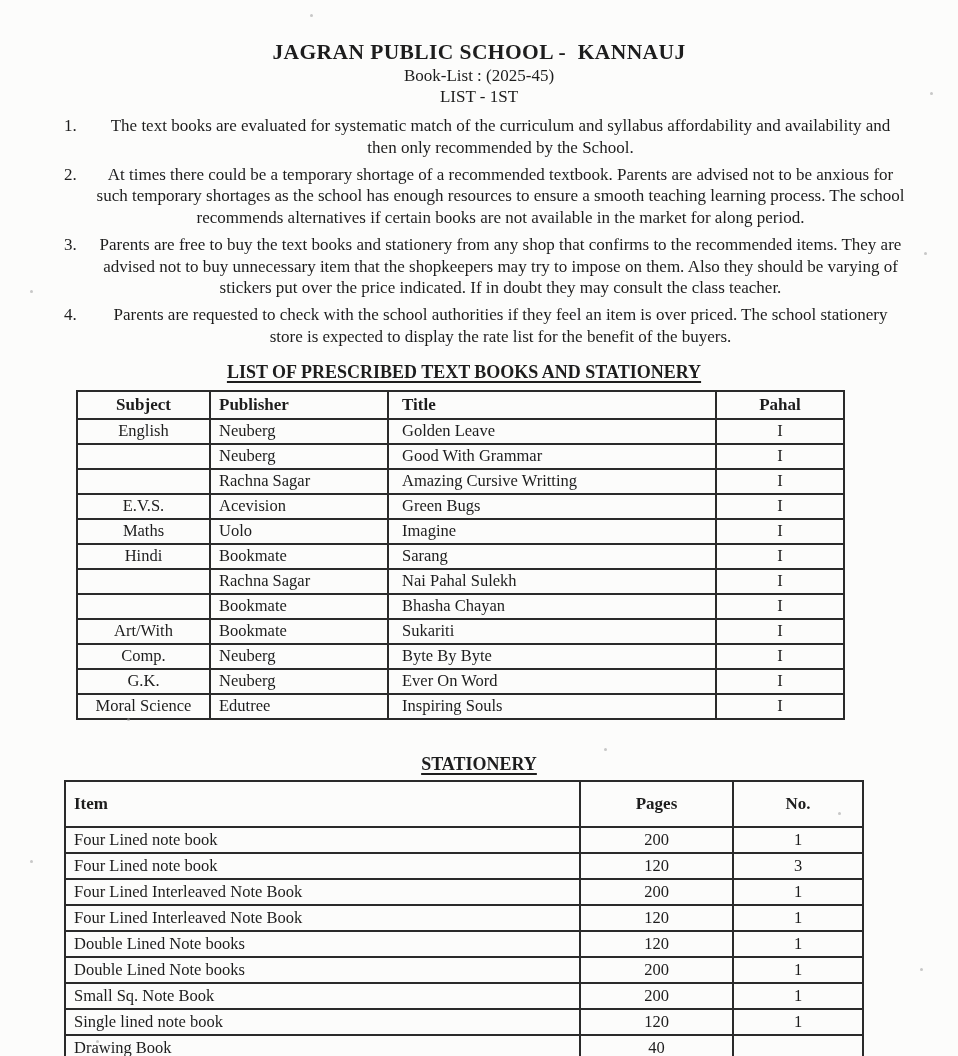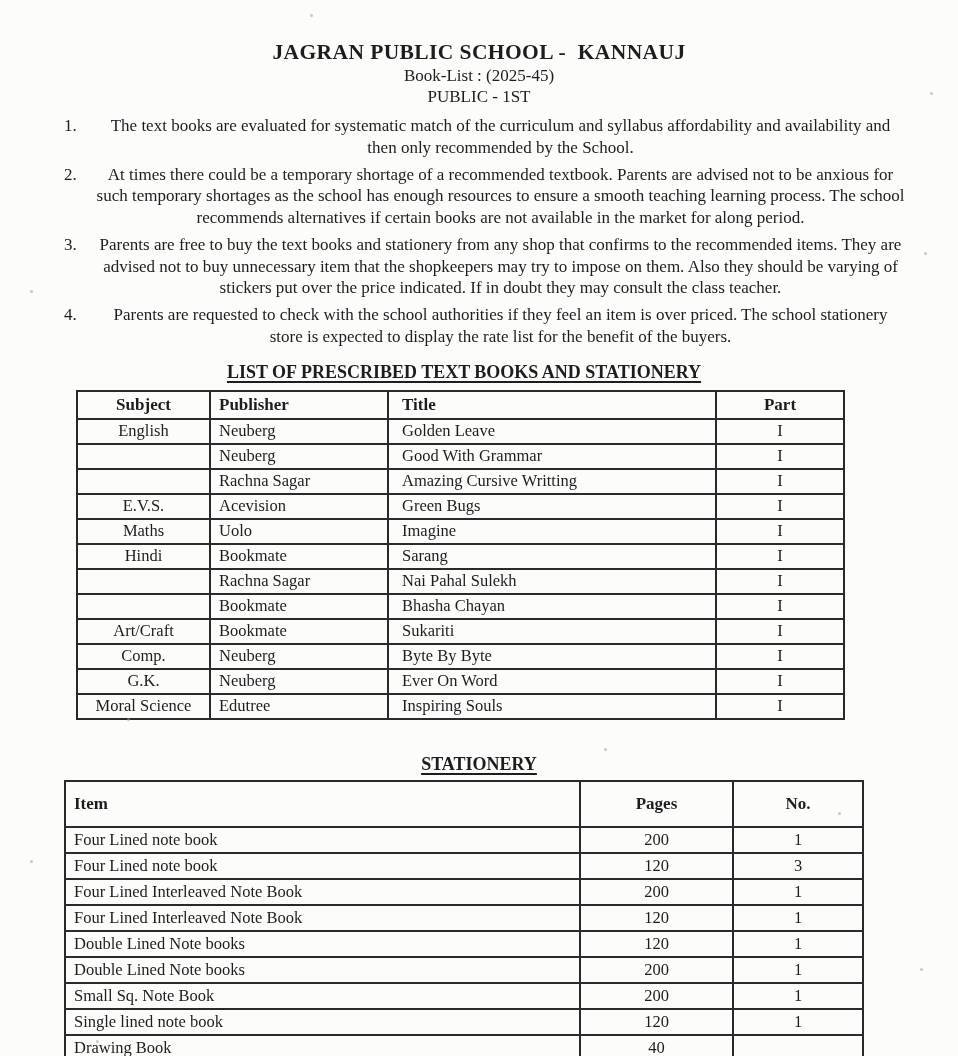--- a/index.html
+++ b/index.html
@@ -116,21 +116,21 @@
   }
 </style>
 </head>
 <body>
 
 <div class="doc">
 
   <div class="doc-header">
     <div class="doc-title">JAGRAN PUBLIC SCHOOL -  KANNAUJ</div>
     <div class="doc-subtitle">Book-List : (2025-45)</div>
-    <div class="doc-classline">PUBLIC - 1ST</div>
+    <div class="doc-classline">LIST - 1ST</div>
   </div>
 
   <div class="notes">
     <div class="note">
       <div class="note-num">1.</div>
       <div class="note-text">The text books are evaluated for systematic match of the curriculum and syllabus affordability and availability and then only recommended by the School.</div>
     </div>
     <div class="note">
       <div class="note-num">2.</div>
       <div class="note-text">At times there could be a temporary shortage of a recommended textbook. Parents are advised not to be anxious for such temporary shortages as the school has enough resources to ensure a smooth teaching learning process. The school recommends alternatives if certain books are not available in the market for along period.</div>
@@ -146,21 +146,21 @@
   </div>
 
   <div class="section-heading books-heading">LIST OF PRESCRIBED TEXT BOOKS AND STATIONERY</div>
 
   <table class="books-table">
     <thead>
       <tr>
         <th class="col-subject">Subject</th>
         <th class="col-publisher">Publisher</th>
         <th class="col-title">Title</th>
-        <th class="col-part">Part</th>
+        <th class="col-part">Pahal</th>
       </tr>
     </thead>
     <tbody>
       <tr>
         <td class="col-subject">English</td>
         <td class="col-publisher">Neuberg</td>
         <td class="col-title">Golden Leave</td>
         <td class="col-part">I</td>
       </tr>
       <tr>
@@ -199,21 +199,21 @@
         <td class="col-title">Nai Pahal Sulekh</td>
         <td class="col-part">I</td>
       </tr>
       <tr>
         <td class="col-subject"></td>
         <td class="col-publisher">Bookmate</td>
         <td class="col-title">Bhasha Chayan</td>
         <td class="col-part">I</td>
       </tr>
       <tr>
-        <td class="col-subject">Art/Craft</td>
+        <td class="col-subject">Art/With</td>
         <td class="col-publisher">Bookmate</td>
         <td class="col-title">Sukariti</td>
         <td class="col-part">I</td>
       </tr>
       <tr>
         <td class="col-subject">Comp.</td>
         <td class="col-publisher">Neuberg</td>
         <td class="col-title">Byte By Byte</td>
         <td class="col-part">I</td>
       </tr>

